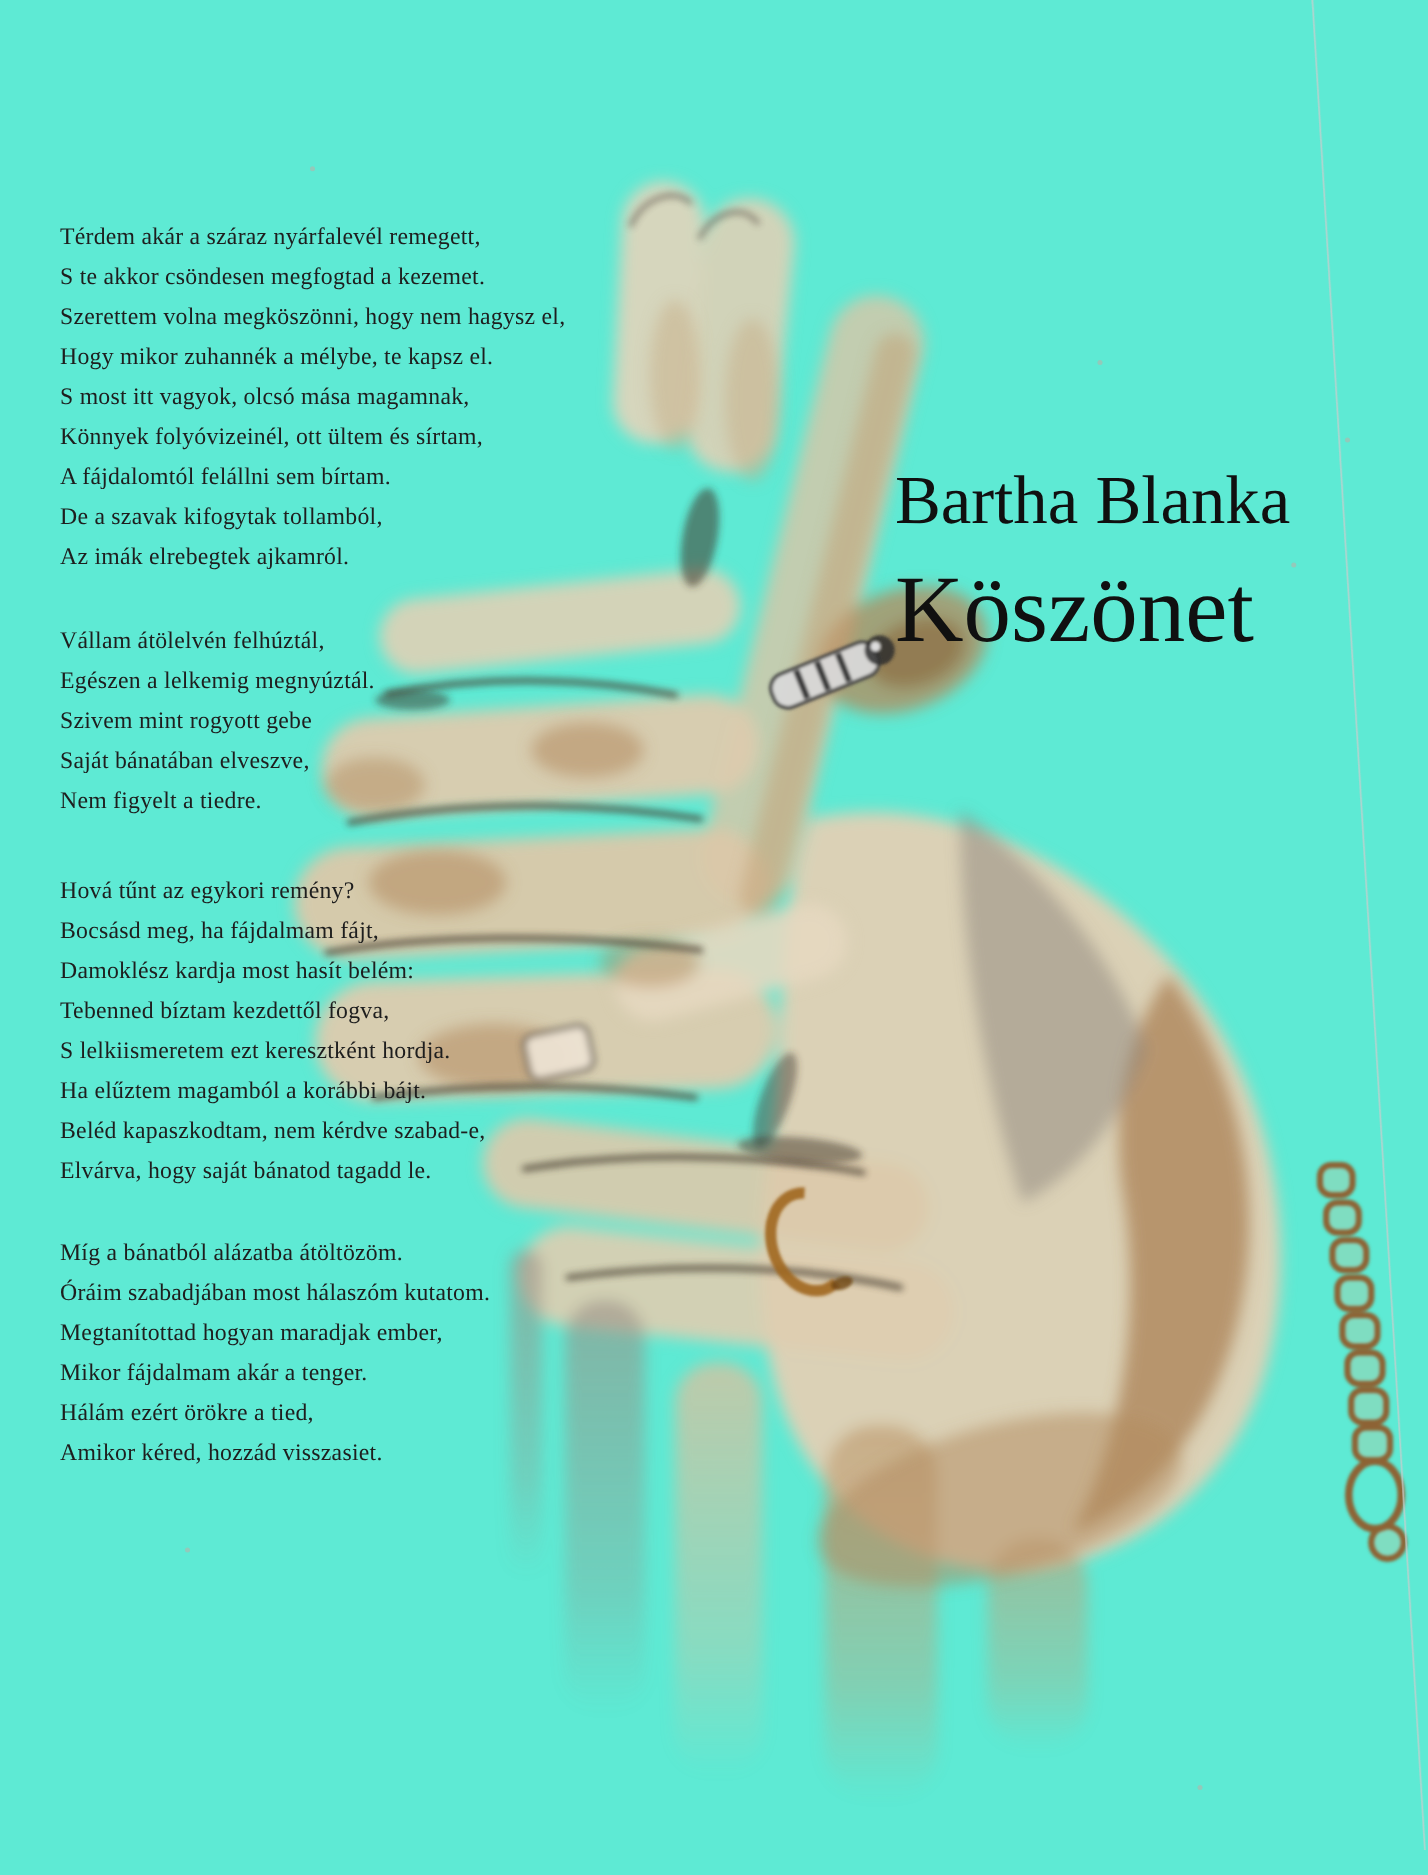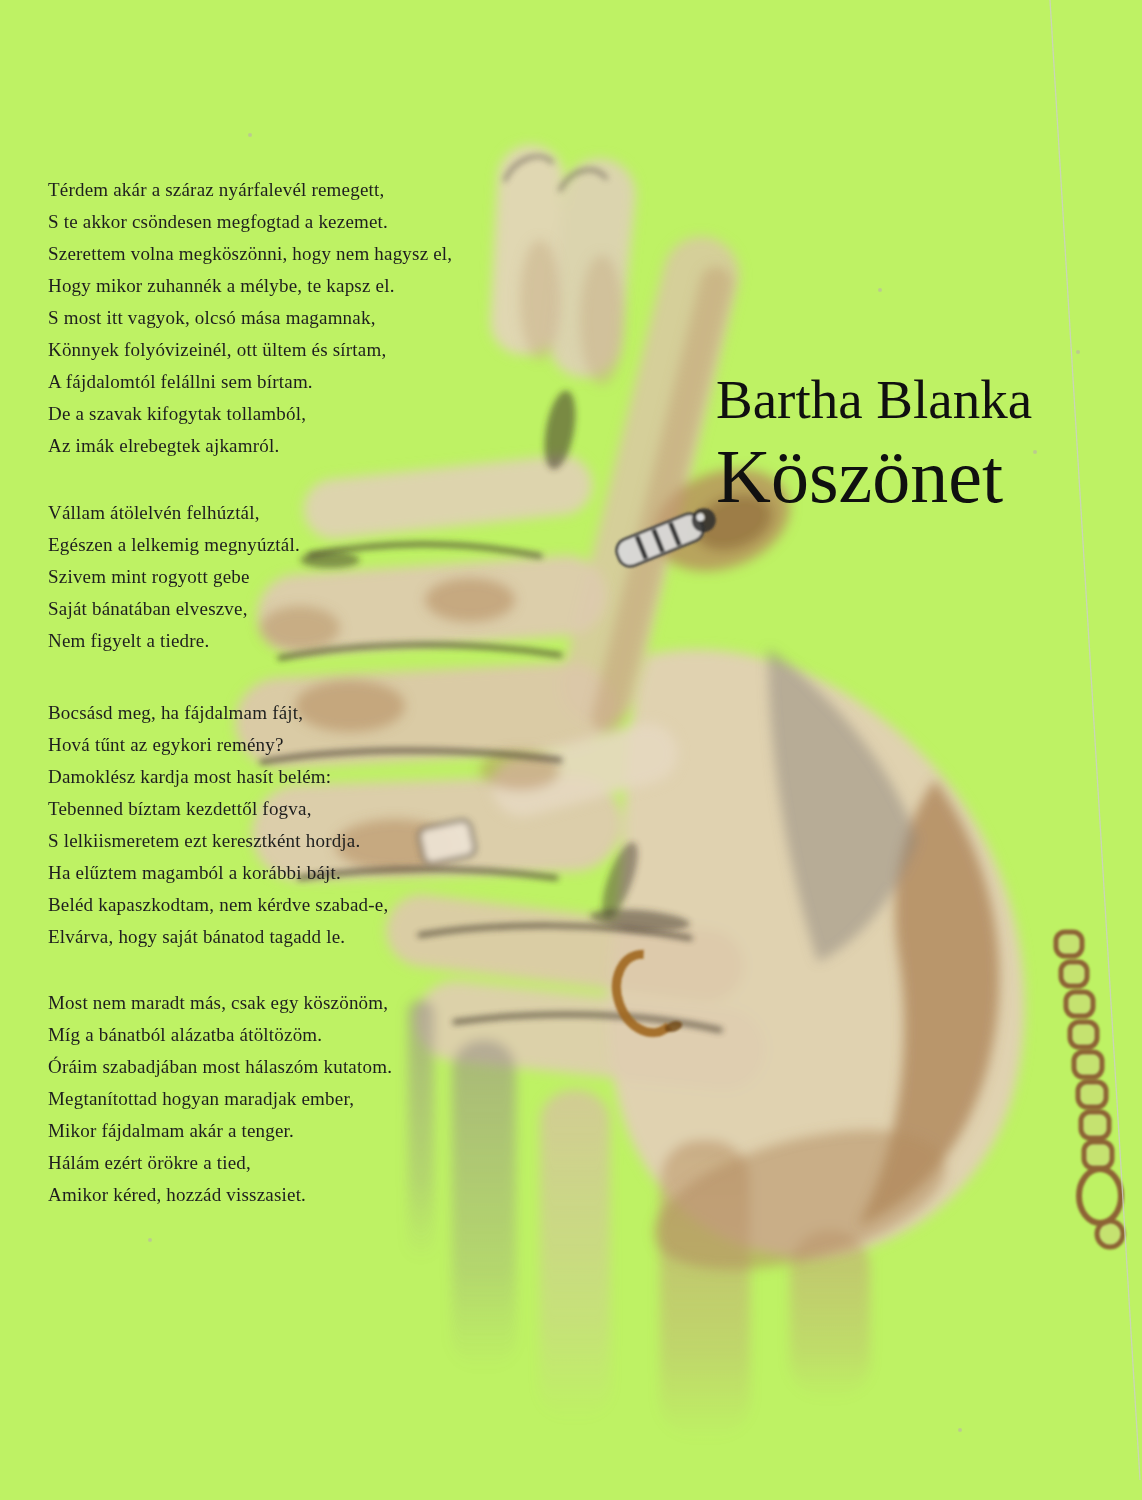--- a/index.html
+++ b/index.html
@@ -1,39 +1,39 @@
 <!DOCTYPE html>
 <html><head>
 <meta charset="utf-8">
 <style>
   html,body{margin:0;padding:0;background:#ffffff;}
   .page{
     position:relative;
     width:1142px;height:1500px;
-    background:#bef264;
+    background:#5eead4;
     overflow:hidden;
     font-family:"Liberation Serif", serif;
     text-decoration:underline;
   }
   .art{position:absolute;left:0;top:0;z-index:1;}
   .poem{
     position:absolute;left:48px;top:174px;z-index:2;
     font-size:19px;line-height:32px;color:#1e1e1e;
     letter-spacing:0.2px;
   }
   .stanza{margin:0;padding:0;}
   .stanza.s1{margin-bottom:35px;}
   .stanza.s2{margin-bottom:40px;}
   .stanza.s3{margin-bottom:34px;}
   .line{white-space:nowrap;}
   .title-block{
     position:absolute;left:716px;top:370px;z-index:2;color:#101010;
   }
   .author{font-size:55px;line-height:60px;}
-  .title{font-size:76px;line-height:80px;margin-top:6px;}
+  .title{font-size:76px;line-height:80px;margin-top:18px;}
 </style>
 </head>
 <body>
 
 <div class="page">
 
   <svg class="art" width="1142" height="1500" viewBox="0 0 1142 1500">
     <defs>
       <filter id="blur6" x="-30%" y="-30%" width="160%" height="160%">
           <feGaussianBlur stdDeviation="6"></feGaussianBlur>
@@ -169,31 +169,30 @@
       <div class="line">Az imák elrebegtek ajkamról.</div>
     </div>
     <div class="stanza s2">
       <div class="line">Vállam átölelvén felhúztál,</div>
       <div class="line">Egészen a lelkemig megnyúztál.</div>
       <div class="line">Szivem mint rogyott gebe</div>
       <div class="line">Saját bánatában elveszve,</div>
       <div class="line">Nem figyelt a tiedre.</div>
     </div>
     <div class="stanza s3">
+      <div class="line">Hová tűnt az egykori remény?</div>
       <div class="line">Bocsásd meg, ha fájdalmam fájt,</div>
-      <div class="line">Hová tűnt az egykori remény?</div>
       <div class="line">Damoklész kardja most hasít belém:</div>
       <div class="line">Tebenned bíztam kezdettől fogva,</div>
       <div class="line">S lelkiismeretem ezt keresztként hordja.</div>
       <div class="line">Ha elűztem magamból a korábbi bájt.</div>
       <div class="line">Beléd kapaszkodtam, nem kérdve szabad-e,</div>
       <div class="line">Elvárva, hogy saját bánatod tagadd le.</div>
     </div>
     <div class="stanza s4">
-      <div class="line">Most nem maradt más, csak egy köszönöm,</div>
       <div class="line">Míg a bánatból alázatba átöltözöm.</div>
       <div class="line">Óráim szabadjában most hálaszóm kutatom.</div>
       <div class="line">Megtanítottad hogyan maradjak ember,</div>
       <div class="line">Mikor fájdalmam akár a tenger.</div>
       <div class="line">Hálám ezért örökre a tied,</div>
       <div class="line">Amikor kéred, hozzád visszasiet.</div>
     </div>
   </div>
 
   <div class="title-block">

